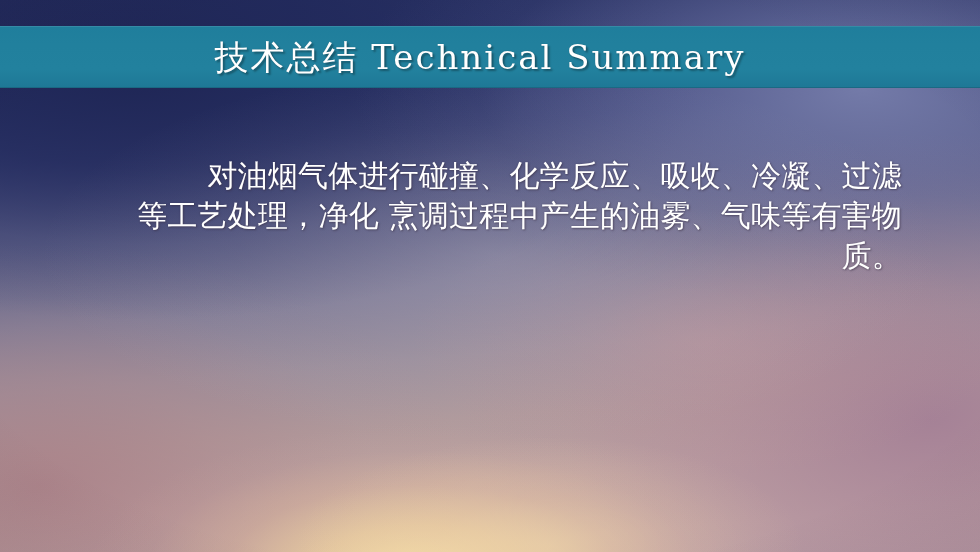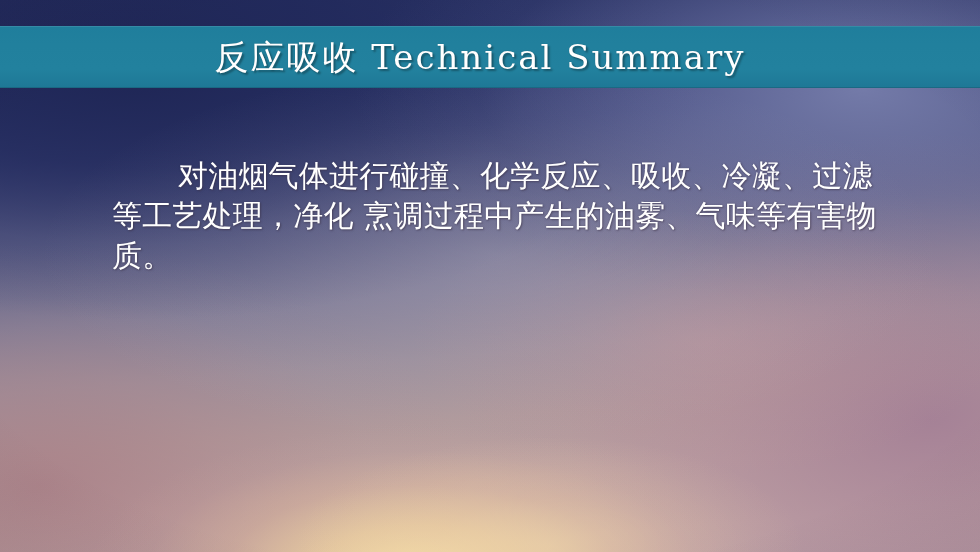--- a/index.html
+++ b/index.html
@@ -137,20 +137,21 @@
       0 0 1px rgba(0,0,0,0.25);
     transform: translateX(-10px);
   }
 
   
   .body-copy {
     position: absolute;
     left: 112px;
     top: 156px;
     width: 790px;
+    text-align: right;
   }
   .para {
     color: #ffffff;
     font-size: 30px;
     line-height: 40px;
     letter-spacing: 0.2px;
     text-indent: 66px;
     margin: 0;
     text-shadow:
       1px 1px 2px rgba(60,50,70,0.55),
@@ -167,20 +168,20 @@
   <div class="bg-layer bg-blue-right"></div>
   <div class="bg-layer bg-mauve-right"></div>
   <div class="bg-layer bg-mauve-left"></div>
   <div class="bg-layer bg-pink-mid"></div>
   <div class="bg-layer bg-soft-center"></div>
   <div class="bg-layer bg-gold"></div>
   <div class="bg-layer bg-gold2"></div>
   <div class="bg-layer bg-vignette"></div>
 
   <div class="title-band">
-    <div class="title-text">反应吸收 Technical Summary</div>
+    <div class="title-text">技术总结 Technical Summary</div>
   </div>
 
   <div class="body-copy">
     <p class="para">对油烟气体进行碰撞、化学反应、吸收、冷凝、过滤等工艺处理，净化 烹调过程中产生的油雾、气味等有害物质。</p>
   </div>
 
 </div>
 
 </body></html>

